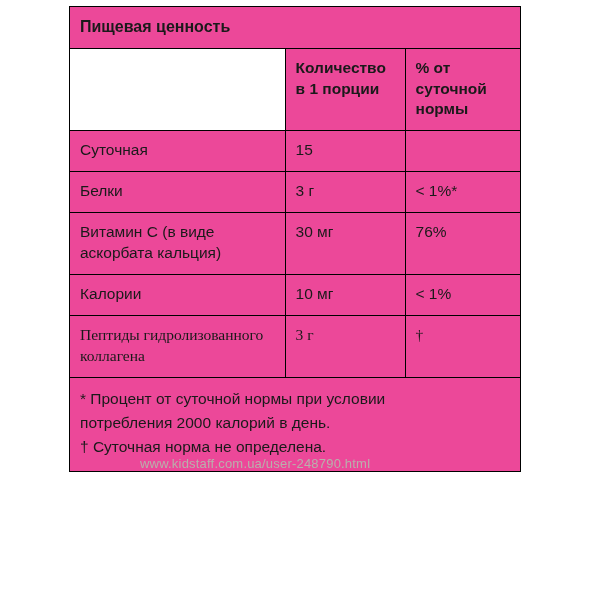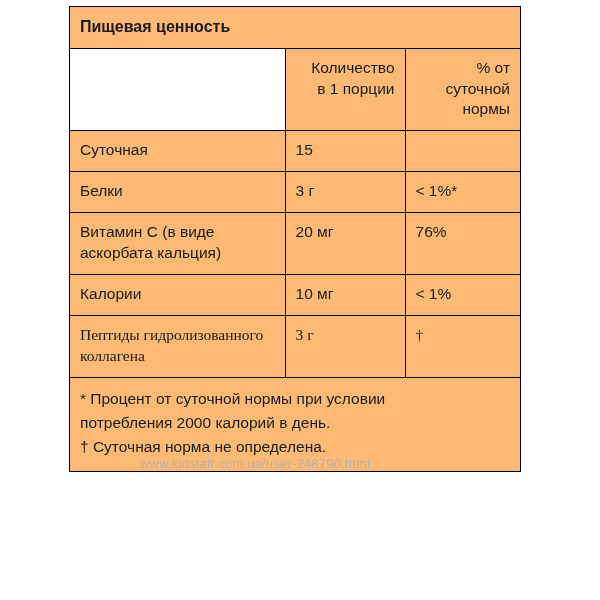--- a/index.html
+++ b/index.html
@@ -26,35 +26,34 @@
     width: 100%;
     border-collapse: collapse;
     table-layout: fixed;
     font-size: 15.5px;
     line-height: 1.35;
   }
   table.facts td {
     border: 1px solid #000000;
     padding: 9px 10px 10px 10px;
     vertical-align: top;
-    background: #fdba74;
+    background: #ec4899;
   }
   .title-row td {
     font-weight: bold;
     font-size: 16px;
     padding-top: 11px;
     padding-bottom: 11px;
   }
   .label-bold {
     font-weight: bold;
   }
   .head-row td {
-    font-weight: normal;
+    font-weight: bold;
     vertical-align: top;
-    text-align: right;
   }
   .head-row td.blank {
     background: #ffffff;
   }
   .col-name  { width: 47.8%; }
   .col-amt   { width: 26.6%; }
   .col-dv    { width: 25.6%; }
   .amt-cell, .dv-cell { vertical-align: top; }
   .hdr-line { display: block; }
   .foot-cell {
@@ -110,21 +109,21 @@
         <td class="amt-cell">15</td>
         <td class="dv-cell"></td>
       </tr>
       <tr>
         <td>Белки</td>
         <td class="amt-cell">3 г</td>
         <td class="dv-cell">&lt; 1%*</td>
       </tr>
       <tr>
         <td>Витамин С (в виде аскорбата кальция)</td>
-        <td class="amt-cell">20 мг</td>
+        <td class="amt-cell">30 мг</td>
         <td class="dv-cell">76%</td>
       </tr>
       <tr>
         <td>Калории</td>
         <td class="amt-cell">10 мг</td>
         <td class="dv-cell">&lt; 1%</td>
       </tr>
       <tr class="row-tall">
         <td>Пептиды гидролизованного коллагена</td>
         <td class="amt-cell">3 г</td>

